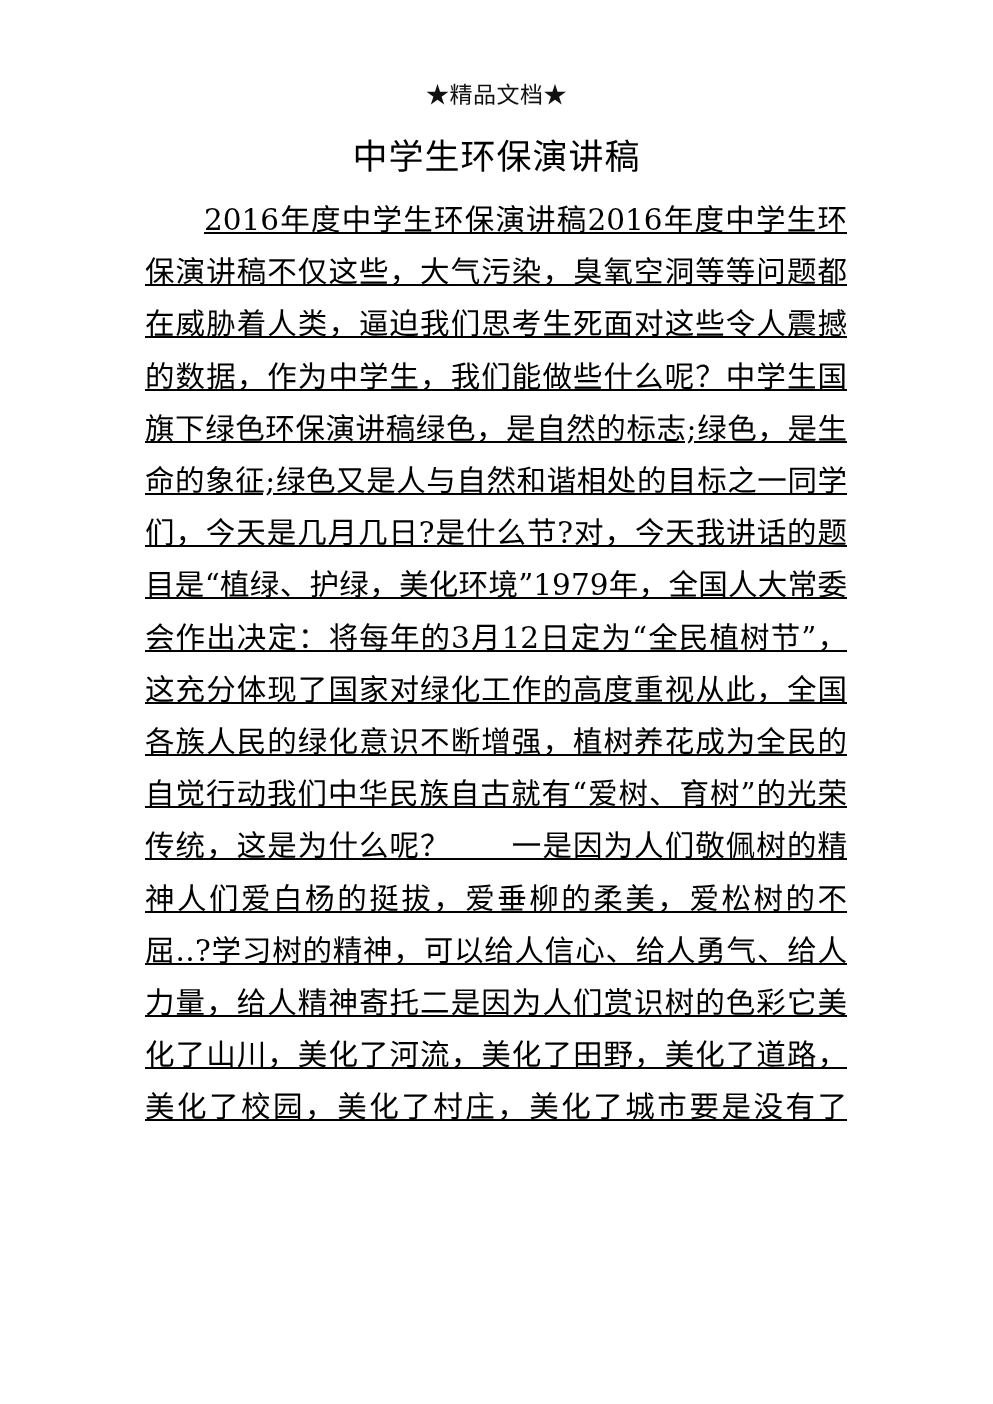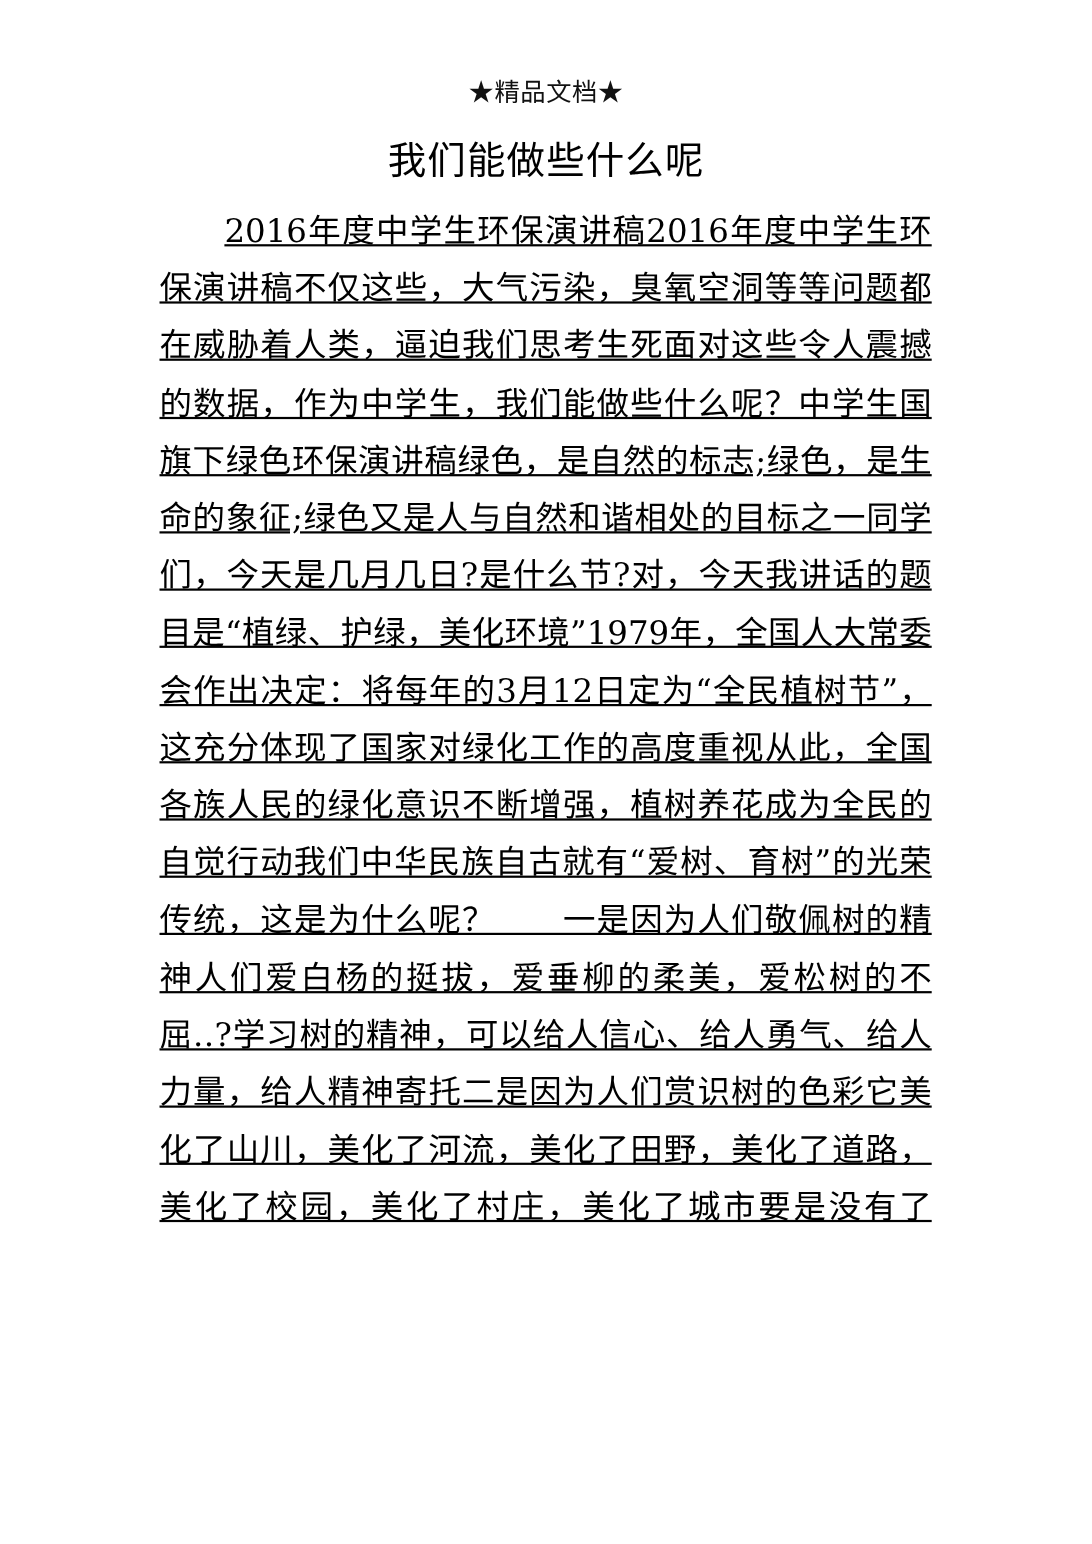--- a/index.html
+++ b/index.html
@@ -12,21 +12,21 @@
   body {
     font-family: "DejaVu Serif", "Liberation Serif", serif;
     color: #000000;
     -webkit-font-smoothing: antialiased;
   }
 
   .page {
     position: relative;
     width: 993px;
     height: 1113px;
-    margin: 0 auto;
+    margin: 10px auto;
     background: #ffffff;
     overflow: hidden;
     box-sizing: border-box;
   }
 
   
   .doc-mark {
     position: absolute;
     top: 70px;
     left: 0;
@@ -98,21 +98,21 @@
     white-space: pre;
   }
 </style>
 </head>
 <body>
 
 <div class="page">
 
   <div class="doc-mark">★精品文档★</div>
 
-  <h1 class="doc-title">我们能做些什么呢</h1>
+  <h1 class="doc-title">中学生环保演讲稿</h1>
 
   <div class="doc-body">
     <p>2016年度中学生环保演讲稿2016年度中学生环保演讲稿不仅这些，大气污染，臭氧空洞等等问题都在威胁着人类，逼迫我们思考生死面对这些令人震撼的数据，作为中学生，我们能做些什么呢？中学生国旗下绿色环保演讲稿绿色，是自然的标志;绿色，是生命的象征;绿色又是人与自然和谐相处的目标之一同学们，今天是几月几日?是什么节?对，今天我讲话的题目是“植绿、护绿，美化环境”1979年，全国人大常委会作出决定：将每年的3月12日定为“全民植树节”，这充分体现了国家对绿化工作的高度重视从此，全国各族人民的绿化意识不断增强，植树养花成为全民的自觉行动我们中华民族自古就有“爱树、育树”的光荣传统，这是为什么呢？　　一是因为人们敬佩树的精神人们爱白杨的挺拔，爱垂柳的柔美，爱松树的不屈‥?学习树的精神，可以给人信心、给人勇气、给人力量，给人精神寄托二是因为人们赏识树的色彩它美化了山川，美化了河流，美化了田野，美化了道路，美化了校园，美化了村庄，美化了城市要是没有了树，没有了绿，美丽和谐的大自然则无从谈起吧!三是因为人们了解树的作用它吸收了二氧化碳，它制造了人们所需的氧气，它调节了温度与湿度要是没了树，哪里还有人们舒适的生存空间?　　四是因为人们公认树的价值家具、大厦、矿山、铁路，哪一种建</p>
   </div>
 
   <div class="page-number">1 / 7</div>
 
 </div>
 
 </body></html>

